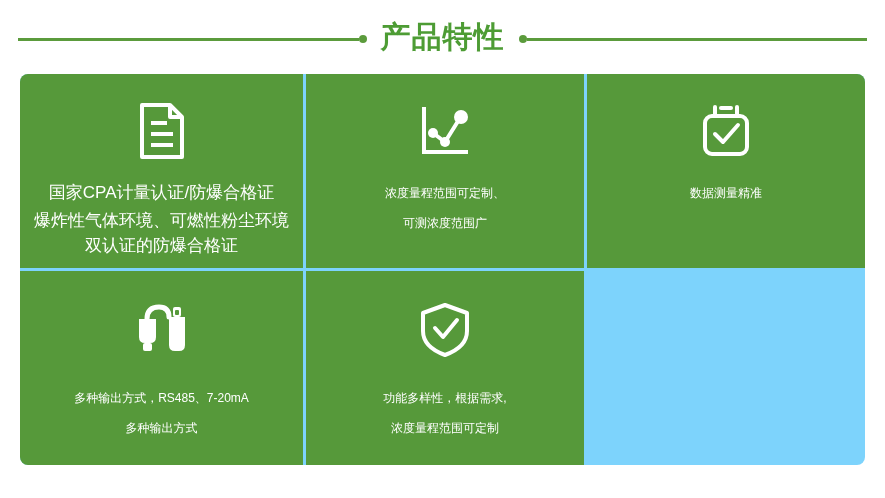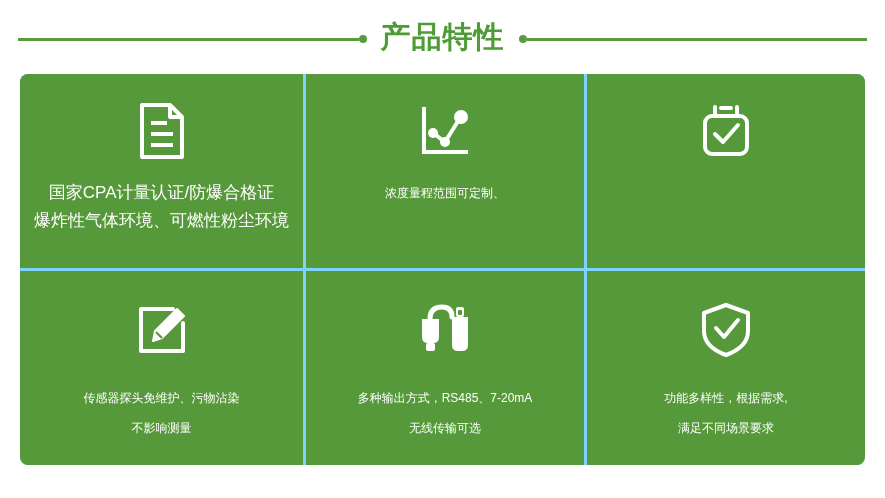--- a/index.html
+++ b/index.html
@@ -149,92 +149,82 @@
             <path d="M8 4 H36 L48 16 V56 H8 Z" fill="none" stroke="#ffffff" stroke-width="4" stroke-linejoin="round"></path>
             <path d="M36 4 V16 H48" fill="none" stroke="#ffffff" stroke-width="4" stroke-linejoin="round"></path>
             <line x1="17" y1="22" x2="33" y2="22" stroke="#ffffff" stroke-width="4" stroke-linecap="butt"></line>
             <line x1="17" y1="33" x2="39" y2="33" stroke="#ffffff" stroke-width="4" stroke-linecap="butt"></line>
             <line x1="17" y1="44" x2="39" y2="44" stroke="#ffffff" stroke-width="4" stroke-linecap="butt"></line>
           </svg>
         </div>
         <div class="lines">
           <div class="line primary">国家CPA计量认证/防爆合格证</div>
           <div class="sub">爆炸性气体环境、可燃性粉尘环境</div>
+          <div class="sub">双认证的防爆合格证</div>
         </div>
       </div>
 
       <div class="cell r1">
         <div class="icon">
           <svg width="58" height="58" viewBox="0 0 58 58">
             <path d="M8 5 V50 H52" fill="none" stroke="#ffffff" stroke-width="4" stroke-linecap="butt"></path>
             <path d="M17 31 L29 40 L44 16" fill="none" stroke="#ffffff" stroke-width="4" stroke-linejoin="round" stroke-linecap="round"></path>
             <circle cx="17" cy="31" r="5" fill="#ffffff"></circle>
             <circle cx="29" cy="40" r="5" fill="#ffffff"></circle>
             <circle cx="45" cy="15" r="7" fill="#ffffff"></circle>
           </svg>
         </div>
         <div class="lines">
           <div class="line">浓度量程范围可定制、</div>
+          <div class="line">可测浓度范围广</div>
         </div>
       </div>
 
       <div class="cell r1">
         <div class="icon">
           <svg width="58" height="58" viewBox="0 0 58 58">
             <rect x="8" y="14" width="42" height="38" rx="7" ry="7" fill="none" stroke="#ffffff" stroke-width="4"></rect>
             <path d="M18 14 V5" fill="none" stroke="#ffffff" stroke-width="4" stroke-linecap="round"></path>
             <path d="M40 14 V5" fill="none" stroke="#ffffff" stroke-width="4" stroke-linecap="round"></path>
             <line x1="24" y1="6" x2="34" y2="6" stroke="#ffffff" stroke-width="4" stroke-linecap="round"></line>
             <path d="M18 32 L26 40 L41 23" fill="none" stroke="#ffffff" stroke-width="4" stroke-linejoin="round" stroke-linecap="round"></path>
           </svg>
         </div>
         <div class="lines">
-        </div>
-      </div>
-
-      <div class="cell r2">
-        <div class="icon">
-          <svg width="58" height="58" viewBox="0 0 58 58">
-            <path d="M40 8 H8 V50 H50 V22" fill="none" stroke="#ffffff" stroke-width="4" stroke-linejoin="round" stroke-linecap="round"></path>
-            <path d="M20 40 L22 30 L44 8 L51 15 L29 37 Z" fill="#ffffff" stroke="#ffffff" stroke-width="2" stroke-linejoin="round"></path>
-            <line x1="23" y1="31" x2="29" y2="37" stroke="#56993a" stroke-width="2.2"></line>
-          </svg>
-        </div>
-        <div class="lines">
-          <div class="line">传感器探头免维护、污物沾染</div>
-          <div class="line">不影响测量</div>
-        </div>
-      </div>
+          <div class="line">数据测量精准</div>
+        </div>
+      </div>
+
 
       <div class="cell r2">
         <div class="icon">
           <svg width="62" height="58" viewBox="0 0 62 58">
             <path d="M16 18 q0 -12 12 -12 q10 0 10 10" fill="none" stroke="#ffffff" stroke-width="5" stroke-linecap="round"></path>
             <path d="M8 18 H25 V36 q0 6 -6 6 H14 q-6 0 -6 -6 Z" fill="#ffffff"></path>
             <rect x="12" y="42" width="9" height="8" rx="2" fill="#ffffff"></rect>
             <path d="M38 16 H54 V44 q0 6 -6 6 H44 q-6 0 -6 -6 Z" fill="#ffffff"></path>
             <rect x="42" y="6" width="8" height="10" rx="2" fill="#ffffff"></rect>
             <rect x="44" y="9" width="4" height="5" rx="1" fill="#56993a"></rect>
           </svg>
         </div>
         <div class="lines">
           <div class="line">多种输出方式，RS485、7-20mA</div>
-          <div class="line">无线传输可选</div>
+          <div class="line">多种输出方式</div>
         </div>
       </div>
 
       <div class="cell r2">
         <div class="icon">
           <svg width="58" height="60" viewBox="0 0 58 60">
             <path d="M29 5 L51 13 V31 q0 16 -22 24 q-22 -8 -22 -24 V13 Z" fill="none" stroke="#ffffff" stroke-width="4" stroke-linejoin="round"></path>
             <path d="M19 28 L27 37 L41 20" fill="none" stroke="#ffffff" stroke-width="4" stroke-linejoin="round" stroke-linecap="round"></path>
           </svg>
         </div>
         <div class="lines">
           <div class="line">功能多样性，根据需求,</div>
-          <div class="line">满足不同场景要求</div>
+          <div class="line">浓度量程范围可定制</div>
         </div>
       </div>
 
     </div>
   </div>
 
 </div>
 
 </body></html>

